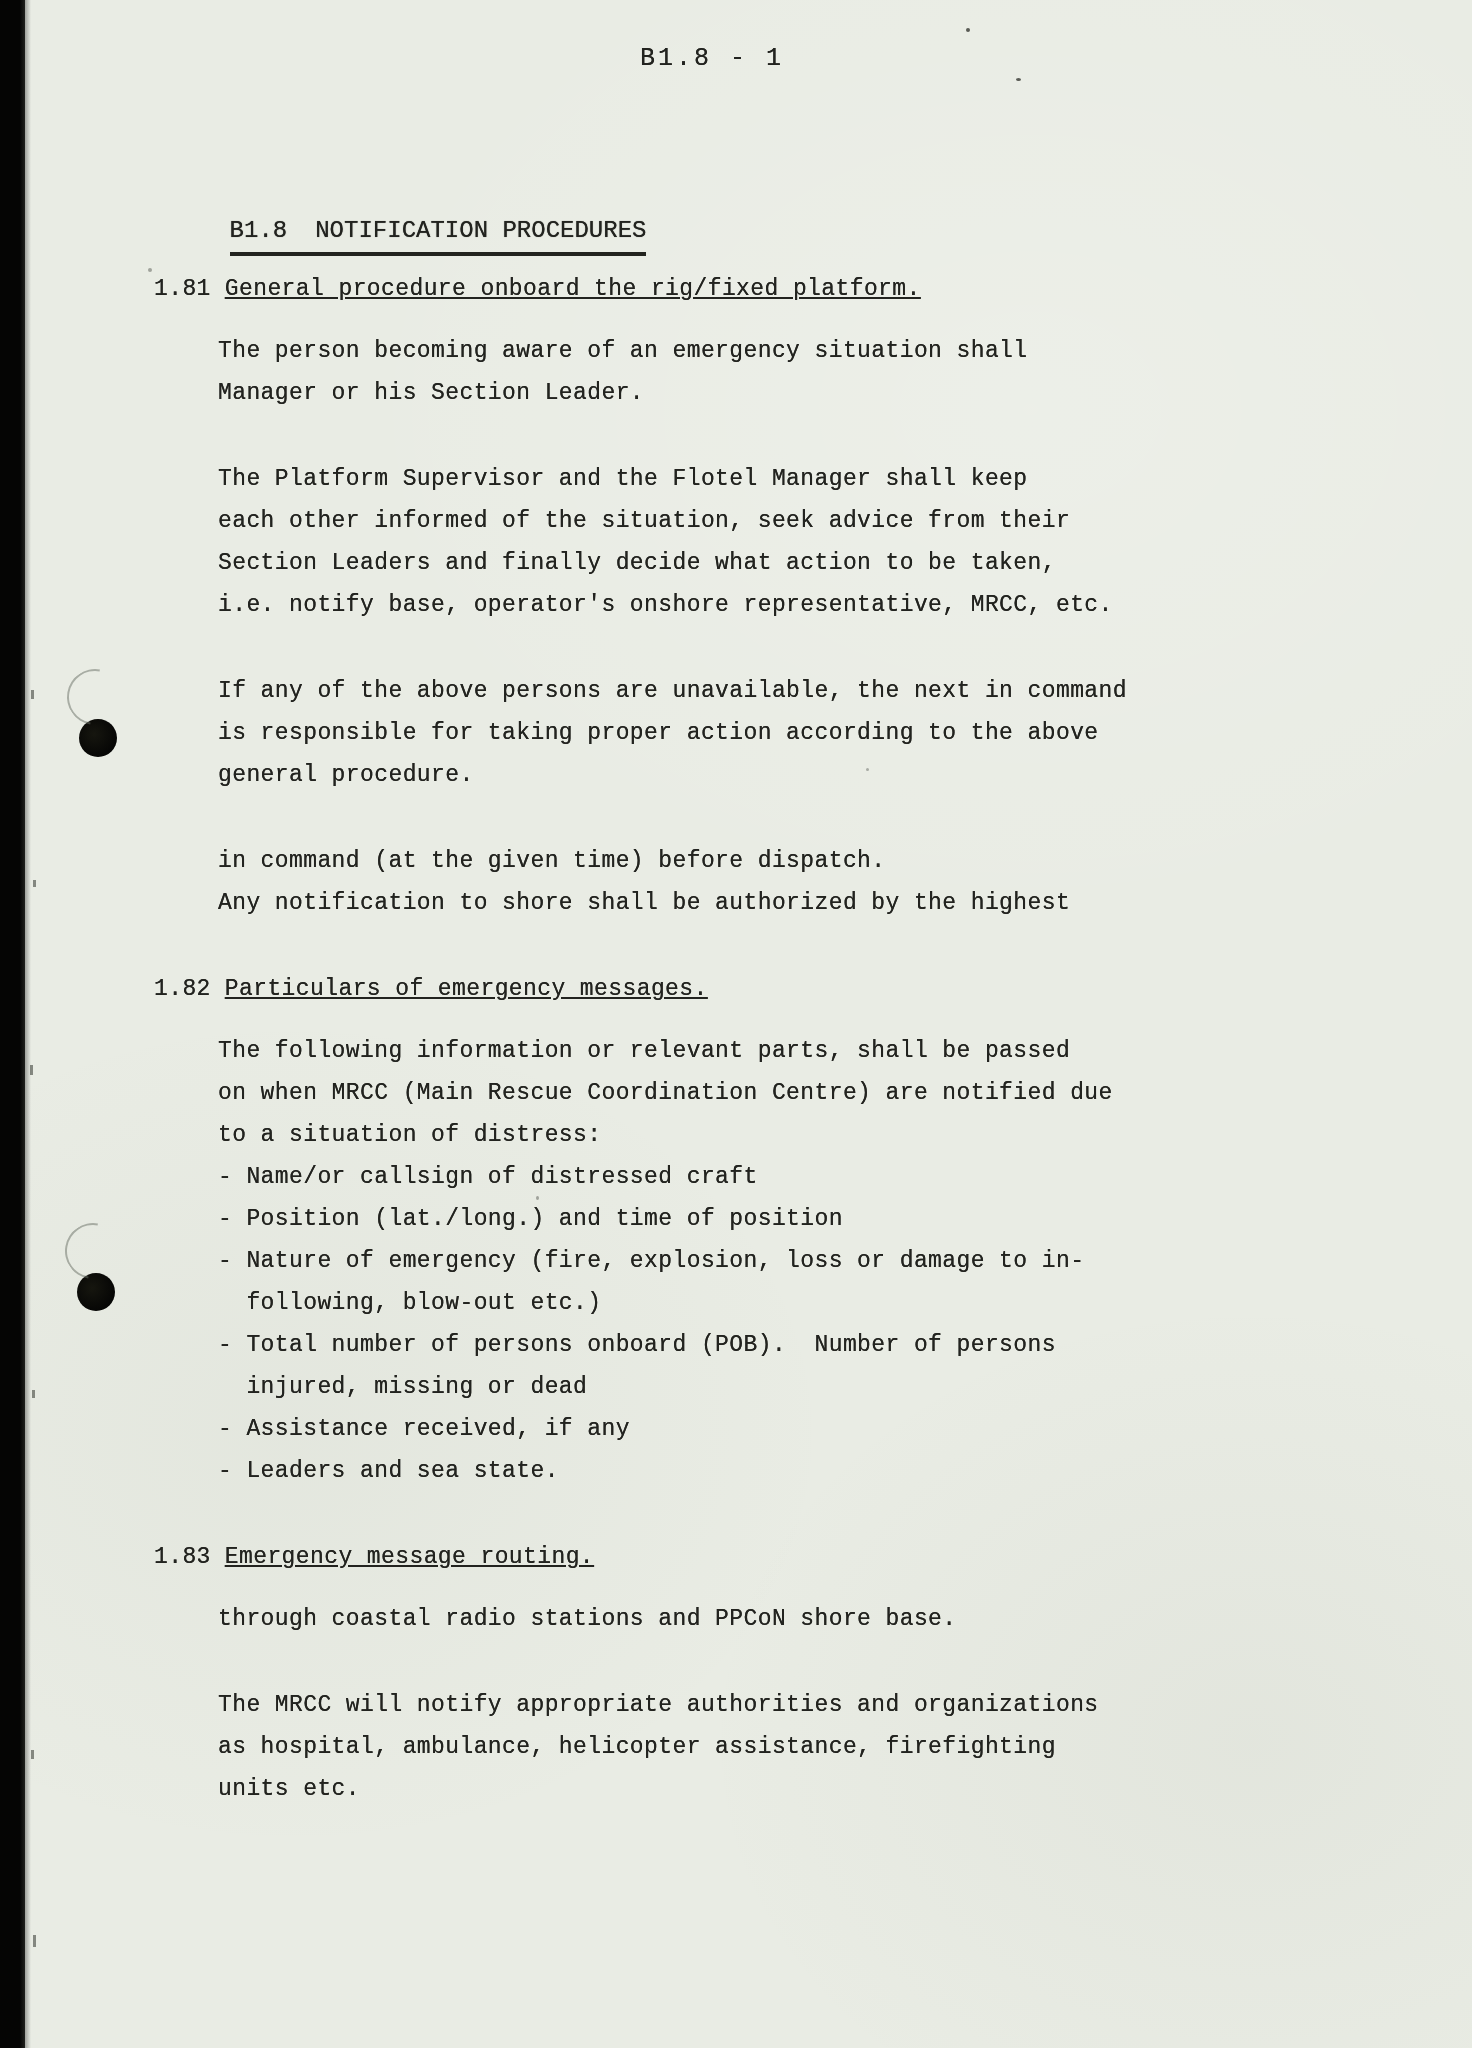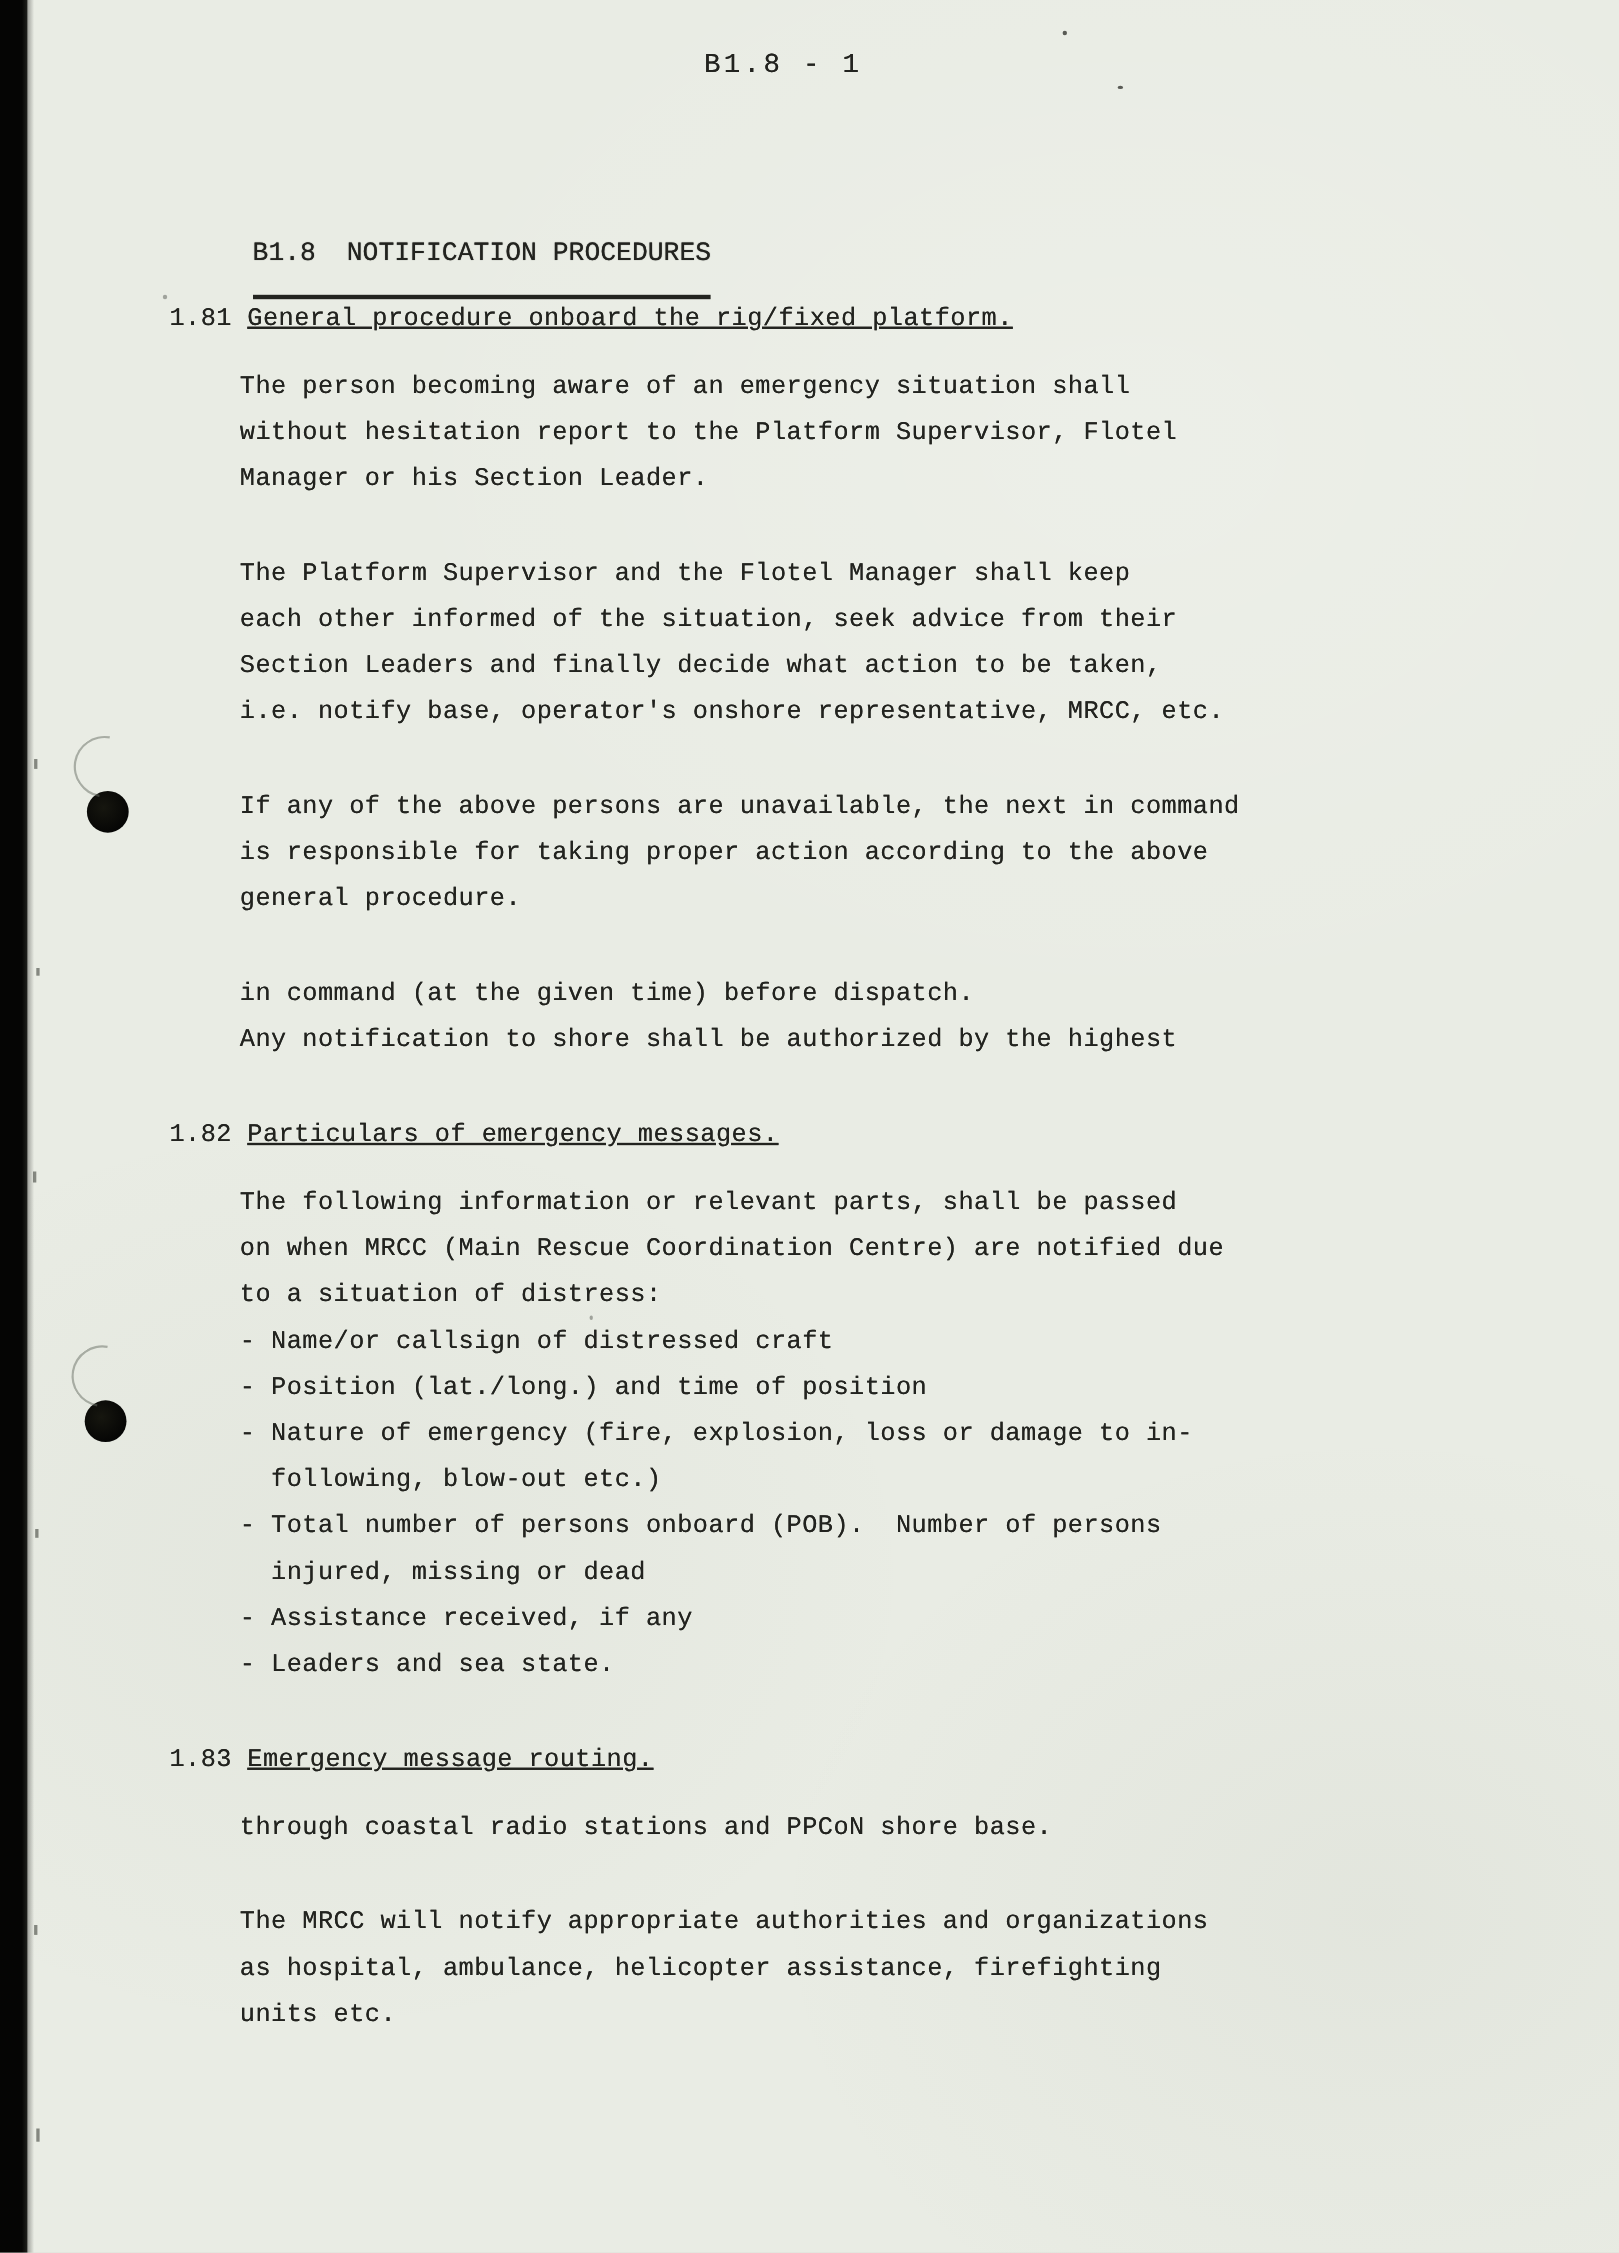--- a/index.html
+++ b/index.html
@@ -44,21 +44,21 @@
     text-align:center;
   }
   .doc-title{
     position:absolute;left:172px;top:186px;
     font-size:24px;line-height:30px;white-space:pre;
     text-shadow:0 0 0.7px rgba(30,31,27,0.9);
   }
   .doc-title .u{
     display:inline-block;
     border-bottom:4px solid #23241f;
-    padding-bottom:22px;
+    padding-bottom:6px;
   }
   .doc-title .title-text{margin-left:28px;}
   .sections{
     position:absolute;left:154px;top:268px;width:1100px;
   }
   .section{margin:0;}
   .sec-heading{margin-bottom:20px;}
   .sec-num{display:inline-block;}
   .sec-heading-text{margin-left:14px;text-decoration:underline;}
   .para{margin:0 0 44px 64px;}
@@ -102,21 +102,20 @@
 
   <div class="doc-title">
     <span class="u"><span>B1.8</span><span class="title-text">NOTIFICATION PROCEDURES</span></span>
   </div>
 
   <div class="sections" id="sections">
       <div class="section">
         <div class="sec-heading tline"><span class="sec-num">1.81</span><span class="sec-heading-text">General procedure onboard the rig/fixed platform.</span></div>
         <div class="para">
           <div class="tline">The person becoming aware of an emergency situation shall</div>
-          <div class="tline">without hesitation report to the Platform Supervisor, Flotel</div>
           <div class="tline">Manager or his Section Leader.</div>
         </div>
         <div class="para">
           <div class="tline">The Platform Supervisor and the Flotel Manager shall keep</div>
           <div class="tline">each other informed of the situation, seek advice from their</div>
           <div class="tline">Section Leaders and finally decide what action to be taken,</div>
           <div class="tline">i.e. notify base, operator's onshore representative, MRCC, etc.</div>
         </div>
         <div class="para">
           <div class="tline">If any of the above persons are unavailable, the next in command</div>

